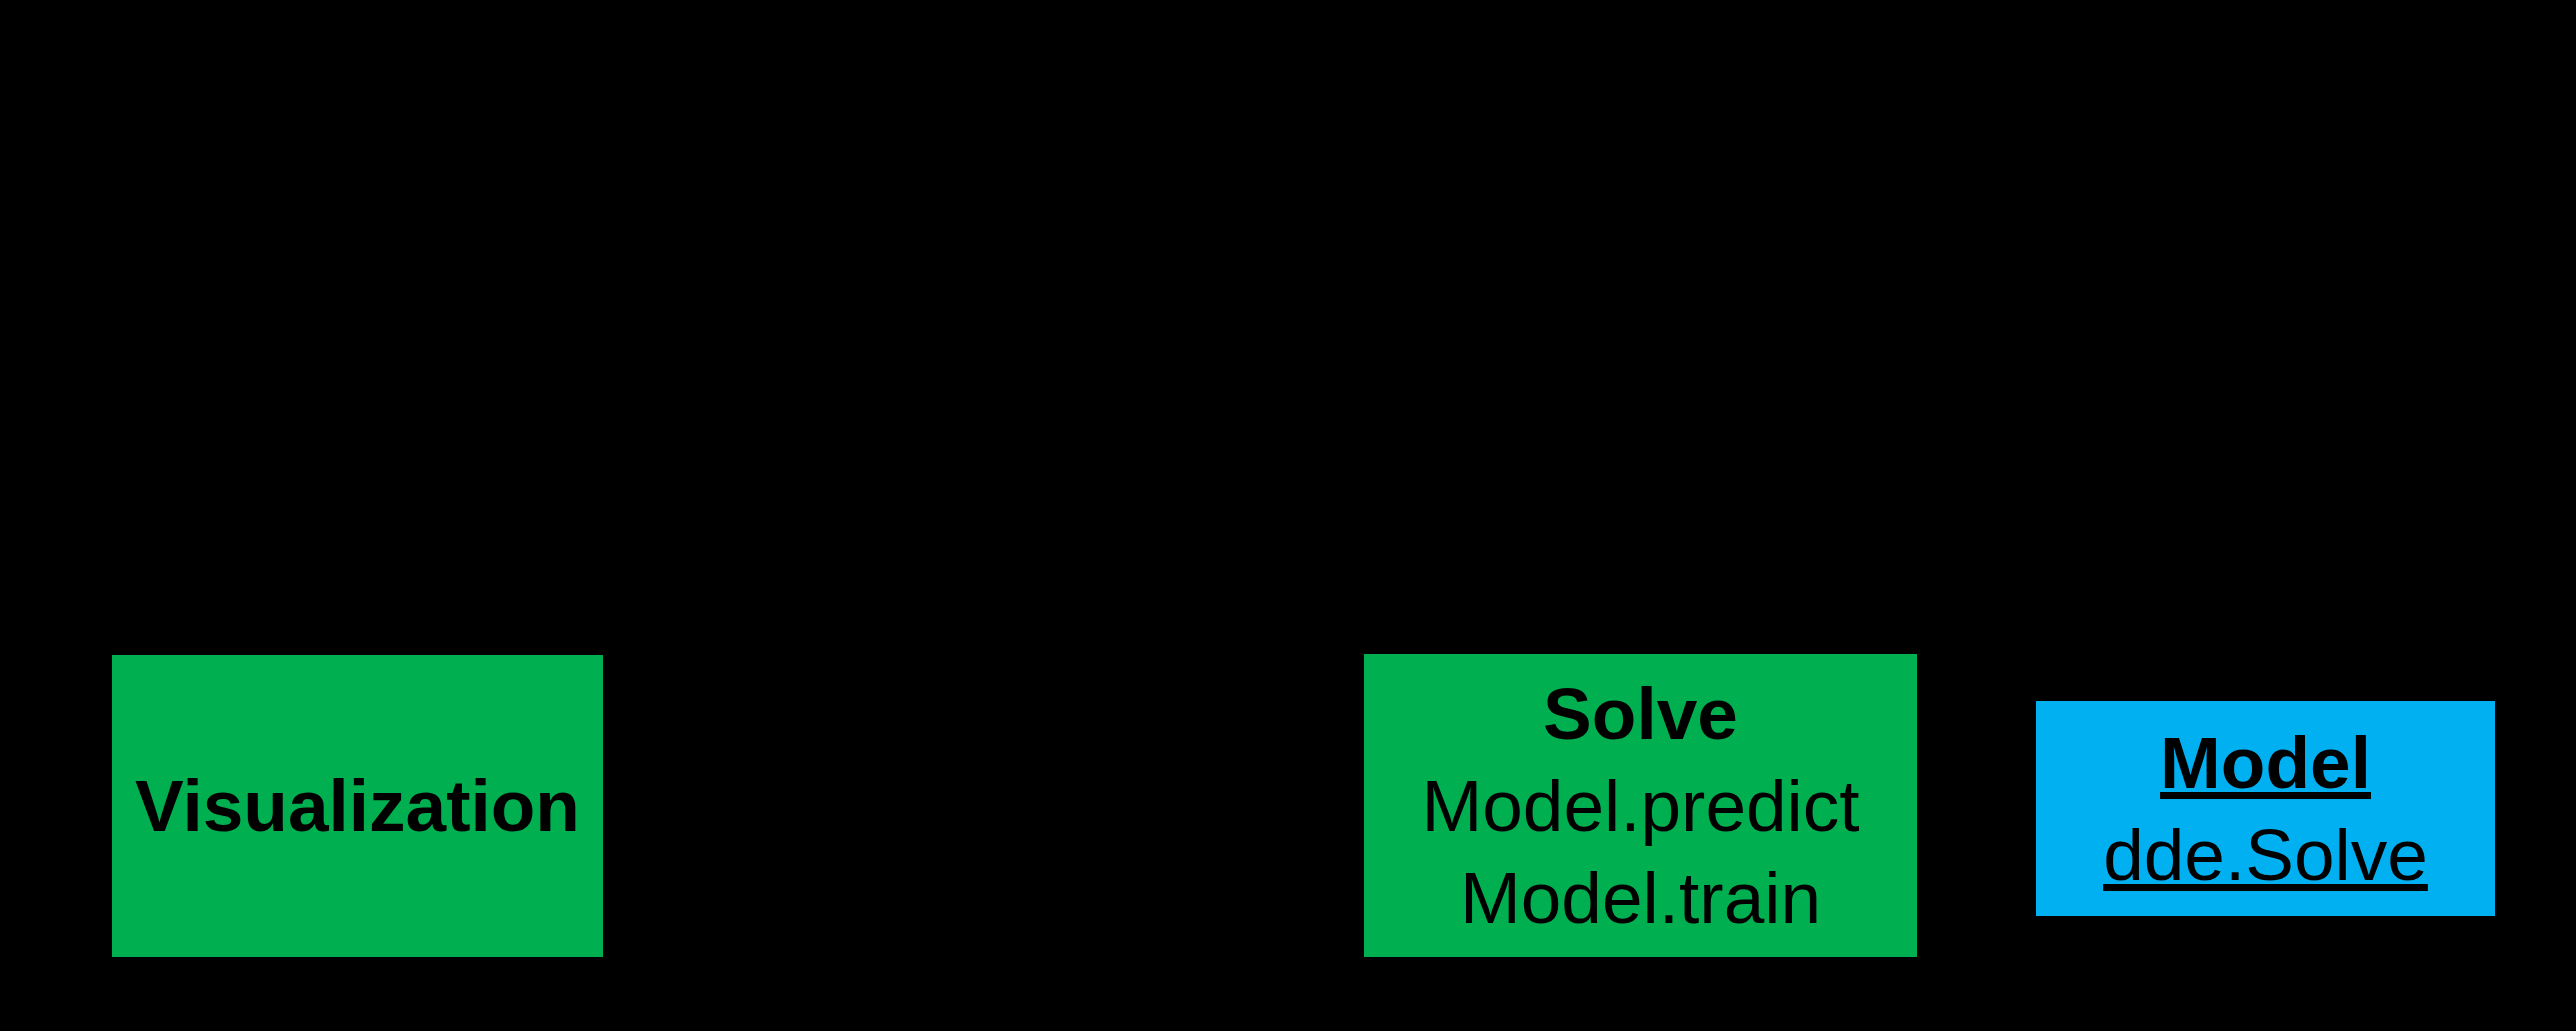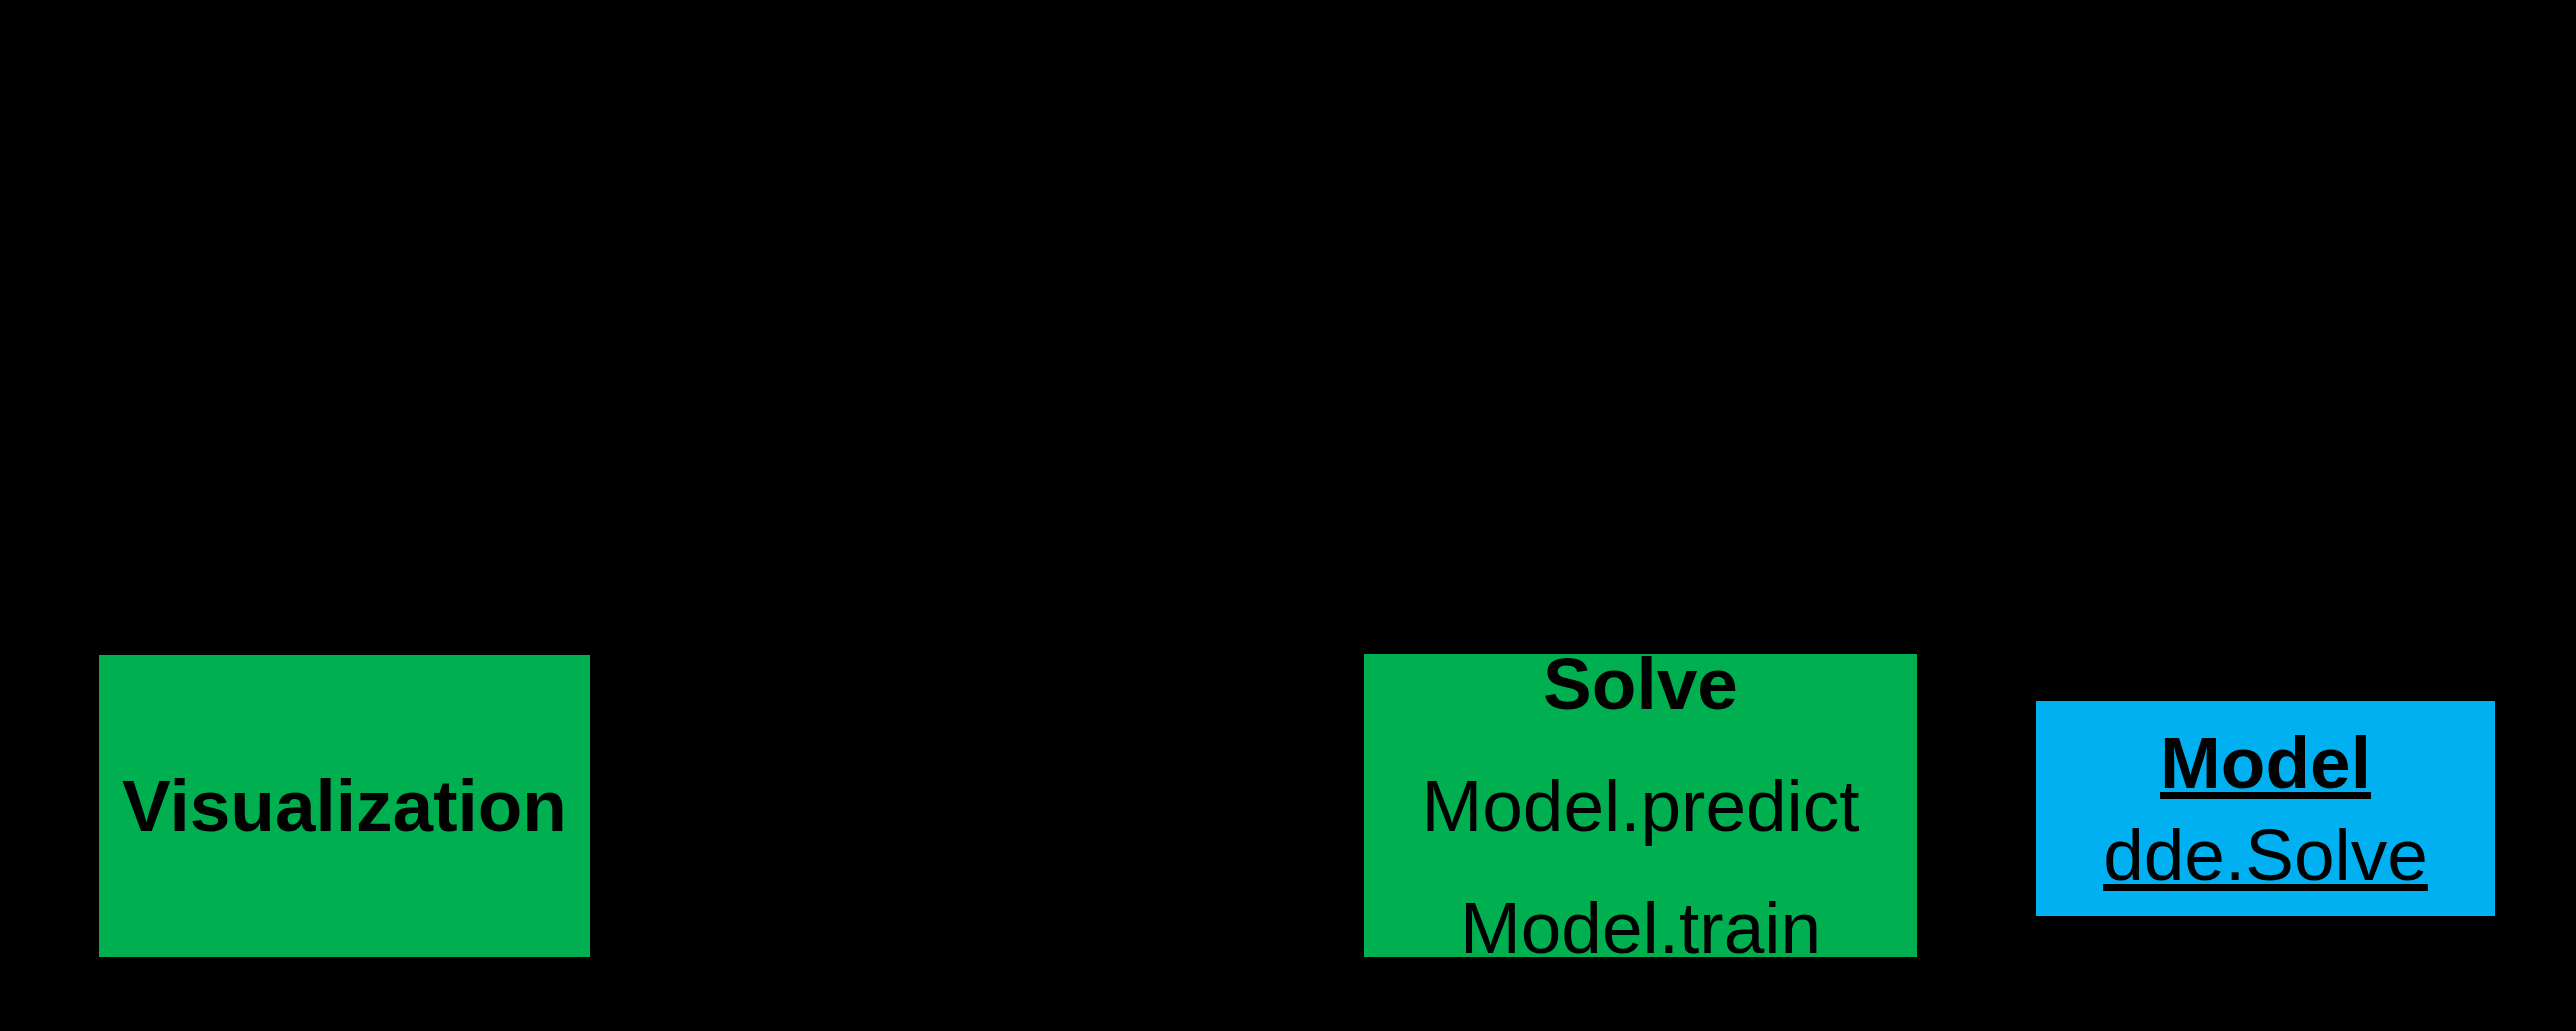--- a/index.html
+++ b/index.html
@@ -24,23 +24,23 @@
     text-align: center;
     color: #000000;
     font-size: 73px;
     line-height: 92px;
   }
   .box-green { background: #00B050; }
   .box-blue  { background: #00B0F0; }
   .box-title { font-weight: bold; }
   .box-line  { font-weight: normal; }
 
-  #box-visualization { left: 99px;  top: 655px; width: 491px; height: 302px; }
+  #box-visualization { left: 112px;  top: 655px; width: 491px; height: 302px; }
   #box-prediction    { left: 716px;  top: 654px; width: 521px; height: 303px; }
-  #box-solve         { left: 1364px; top: 654px; width: 553px; height: 303px; gap: 30px; }
+  #box-solve         { left: 1364px; top: 654px; width: 553px; height: 303px; }
   #box-model         { left: 2036px; top: 701px; width: 459px; height: 215px; text-decoration: underline; }
 </style>
 </head>
 <body>
 
 <div id="canvas">
 
   <div id="box-visualization" class="diagram-box box-green">
     <span class="box-title">Visualization</span>
   </div>

